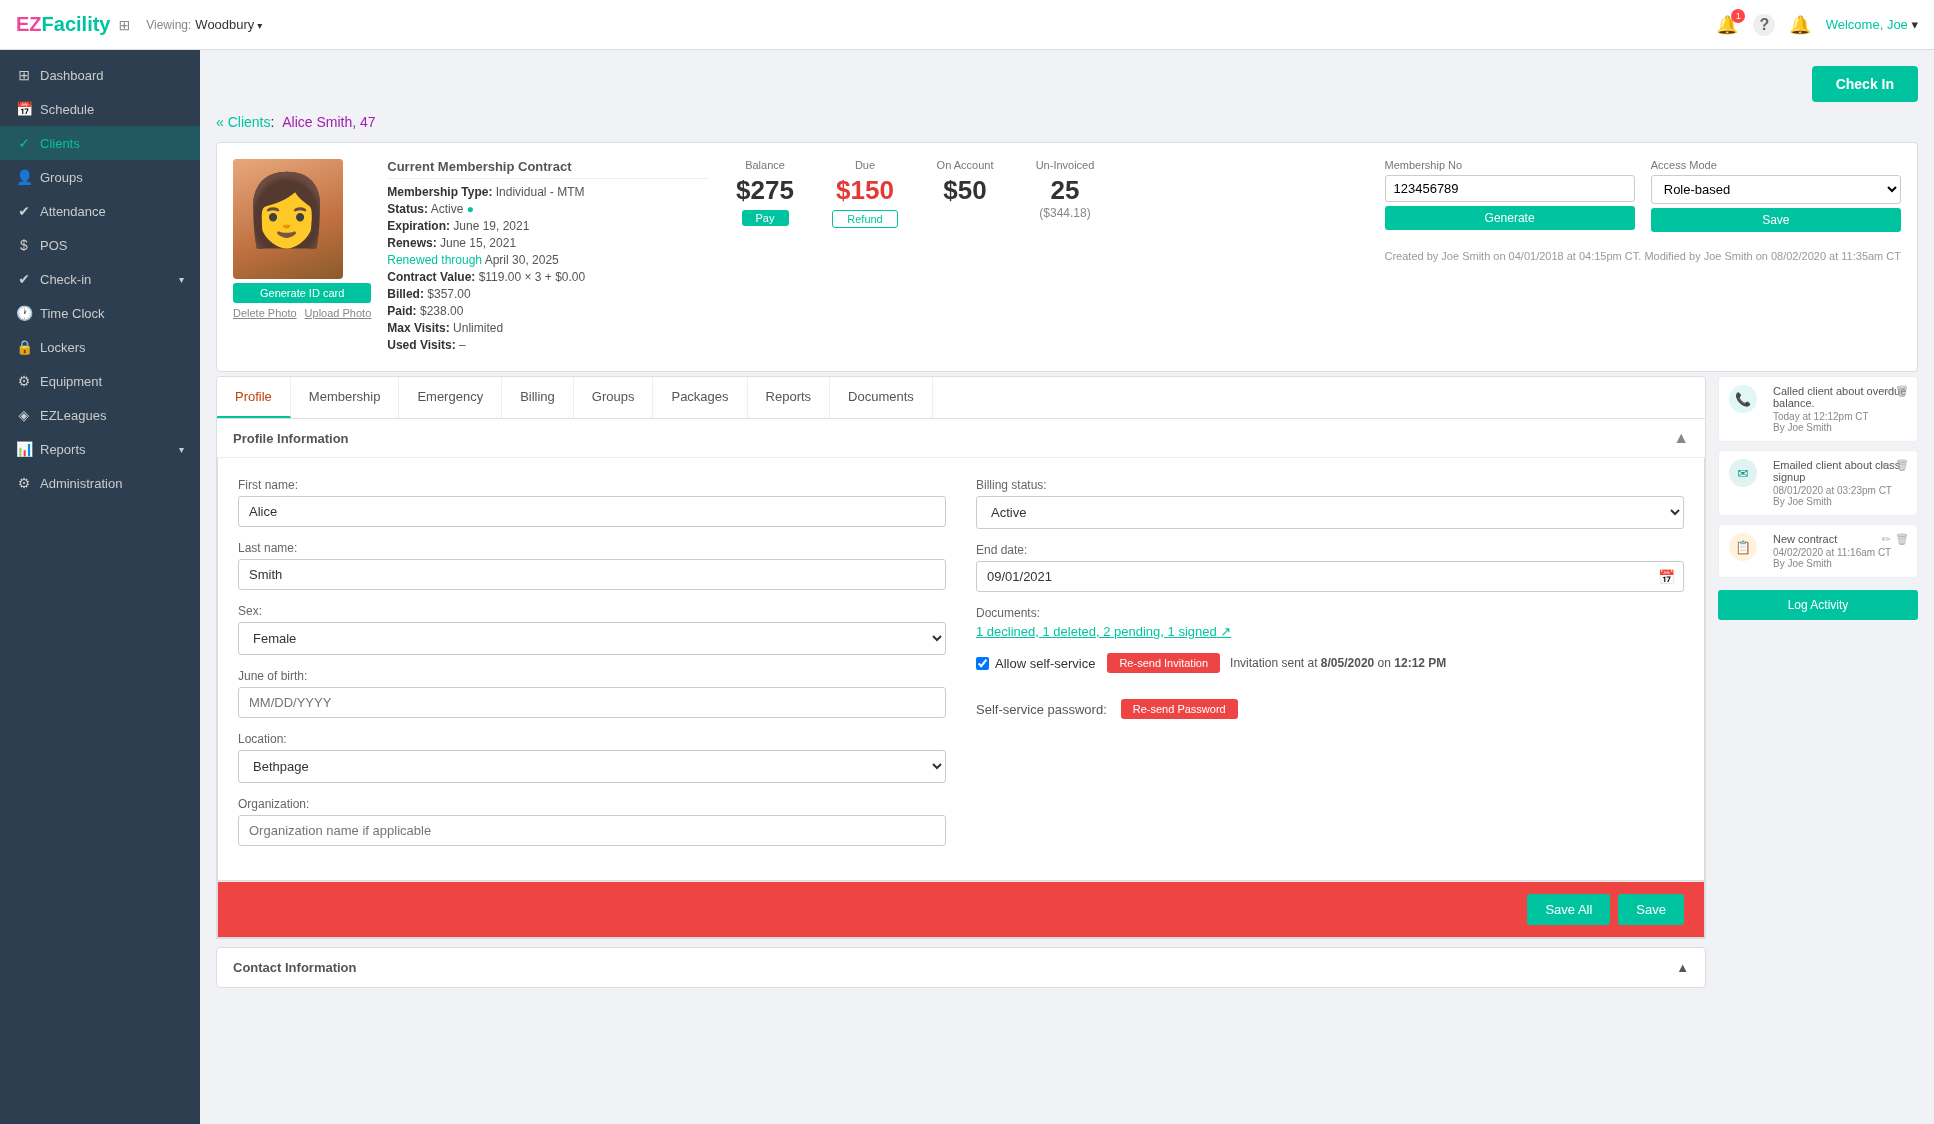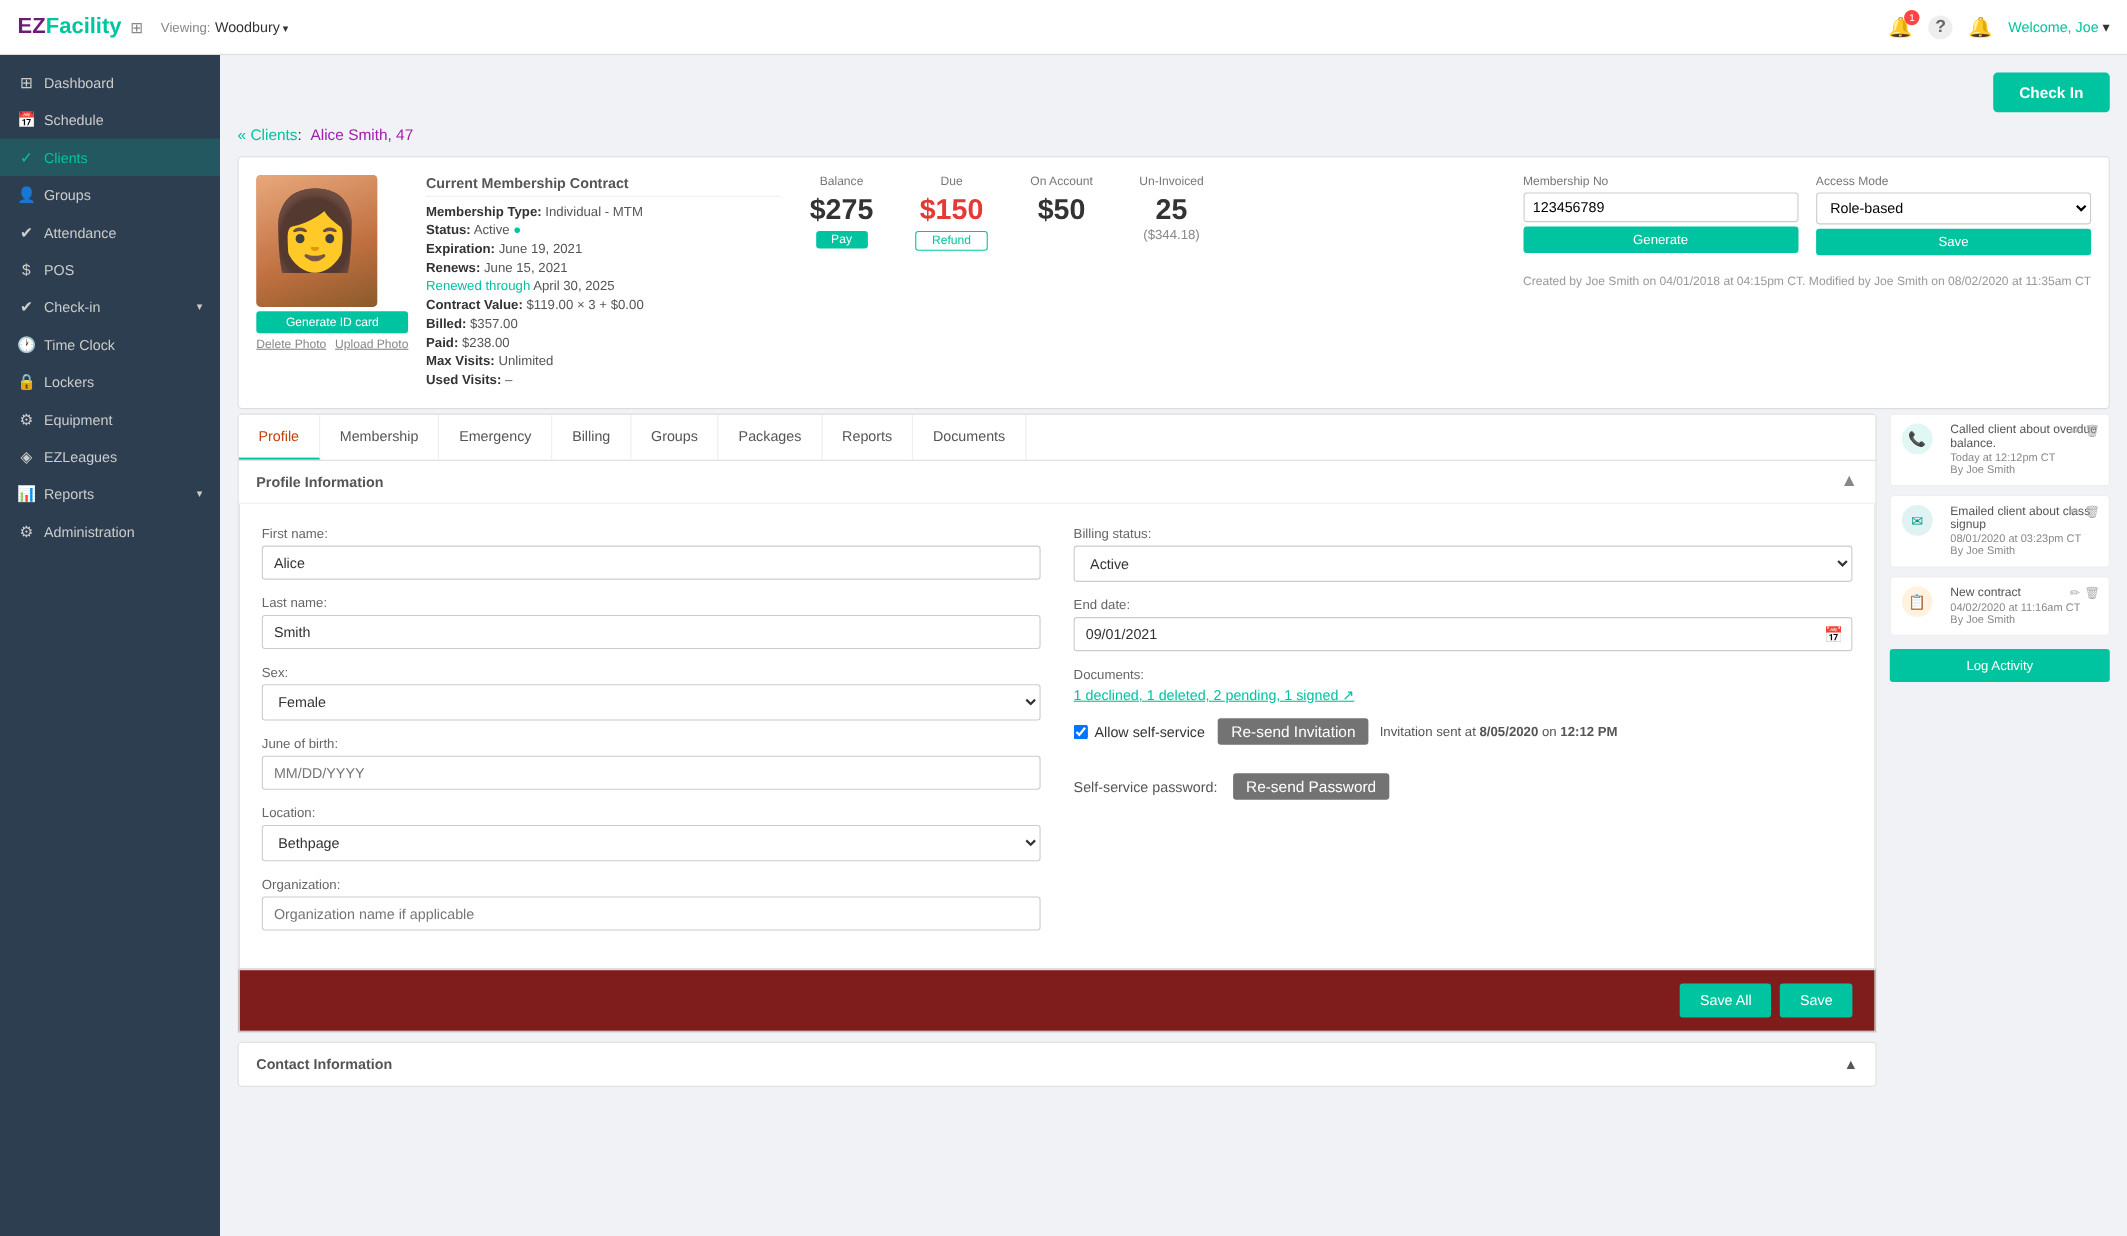--- a/index.html
+++ b/index.html
@@ -269,35 +269,35 @@
     .date-input-wrap input { flex: 1; }
     .cal-icon {
       position: absolute; right: 8px; top: 50%; transform: translateY(-50%);
       color: #888; cursor: pointer; font-size: 14px;
     }
 
     .documents-link { color: #00c4a0; font-size: 13px; cursor: pointer; text-decoration: underline; }
     .checkbox-row { display: flex; align-items: center; gap: 6px; margin-bottom: 26px; font-size: 13px; }
     .checkbox-row input { cursor: pointer; }
     .resend-btn {
-      background: #737373;
+      background: #ef4444;
       color: #fff;
       border: none;
       padding: 4px 12px;
       border-radius: 3px;
-      font-size: 14px;
+      font-size: 11px;
       cursor: pointer;
       margin-left: 6px;
     }
     .invitation-text { font-size: 12px; color: #555; margin-left: 4px; }
 
     .password-row { display: flex; align-items: center; gap: 8px; font-size: 13px; color: #555; }
 
     .form-actions {
-      background: #7f1d1d;
+      background: #ef4444;
       border: 1px solid #ddd;
       border-top: 1px solid #eee;
       padding: 12px 20px;
       display: flex;
       justify-content: flex-end;
       gap: 8px;
     }
     .save-all-btn {
       background: #00c4a0;
       color: #fff;
@@ -387,21 +387,21 @@
       gap: 12px;
       align-items: flex-start;
     }
     .profile-main { flex: 1; }
   </style>
 </head>
 <body>
 
 <div class="top-nav">
   <div style="display:flex;align-items:center;gap:2px;margin-right:16px;">
-    <span style="font-size:20px;font-weight:700;"><span style="color:#701a75;">EZ</span><span style="color:#00c4a0;">Facility</span></span>
+    <span style="font-size:20px;font-weight:700;"><span style="color:#ec4899;">EZ</span><span style="color:#00c4a0;">Facility</span></span>
     <span style="margin-left:6px;font-size:14px;color:#888;cursor:pointer;">⊞</span>
   </div>
   <span class="viewing-label">Viewing:</span>
   <span class="viewing-value">Woodbury</span>
 
   <div class="top-nav-right">
     <span class="nav-icon">🔔<span class="badge">1</span></span>
     <span class="nav-icon" style="font-size:16px;background:#eee;border-radius:50%;width:22px;height:22px;display:flex;align-items:center;justify-content:center;font-weight:700;color:#666;">?</span>
     <span class="nav-icon">🔔</span>
     <span class="welcome"><span>Welcome,</span> <span style="color:#00c4a0;">Joe</span> ▾</span>

